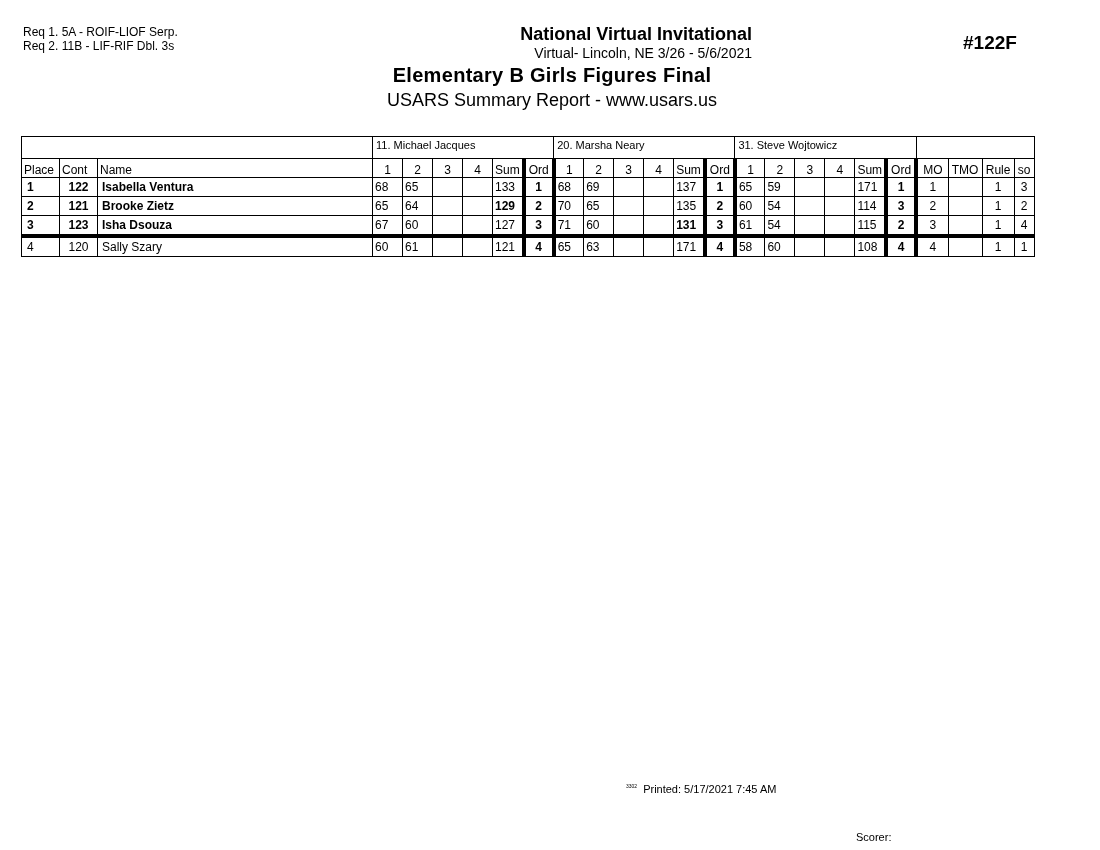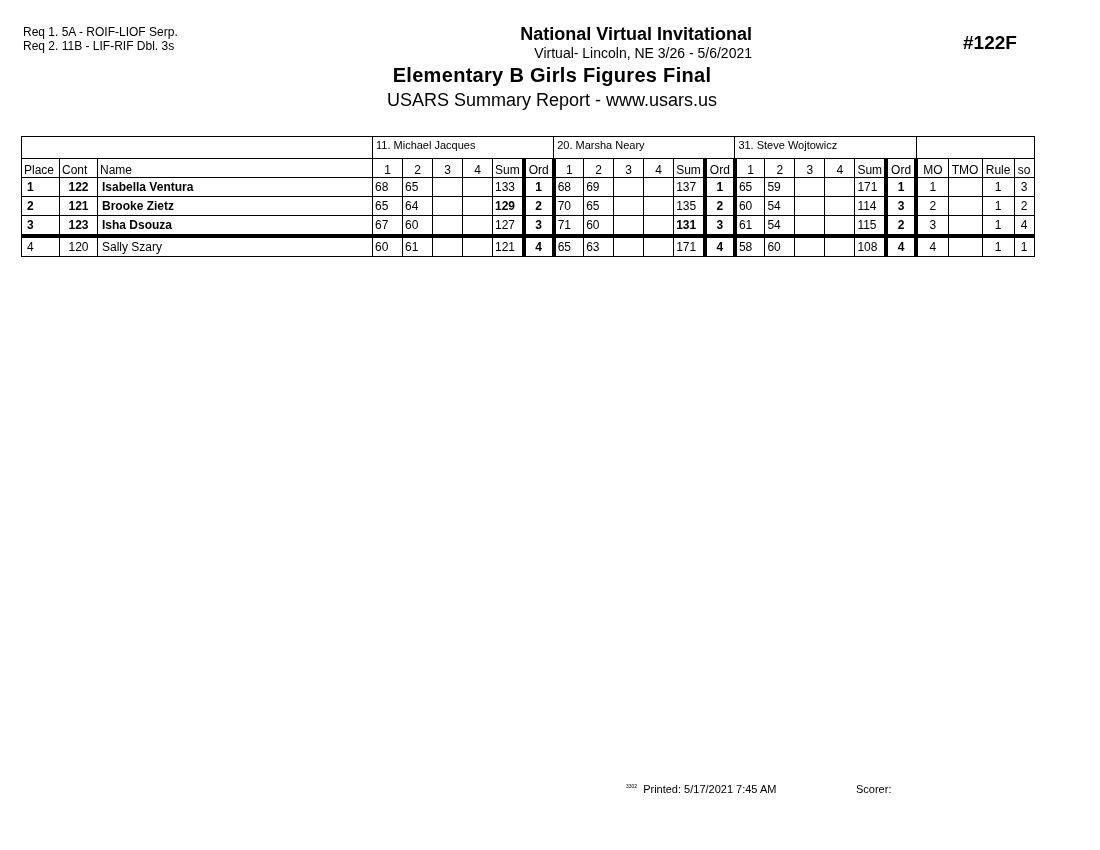--- a/index.html
+++ b/index.html
@@ -213,13 +213,13 @@
     <td class="c"></td>
     <td class="c">1</td>
     <td class="c">1</td>
   </tr>
 </tbody>
   </table>
 
 <div class="footer" style="left:626px;">
   <span class="tiny">3302</span><span>Printed:  5/17/2021  7:45 AM</span>
 </div>
-<div class="footer" style="left:856px;">Scorer:</div>
+<div class="footer" style="left:856px;margin-top:48px;">Scorer:</div>
 
 </body></html>

